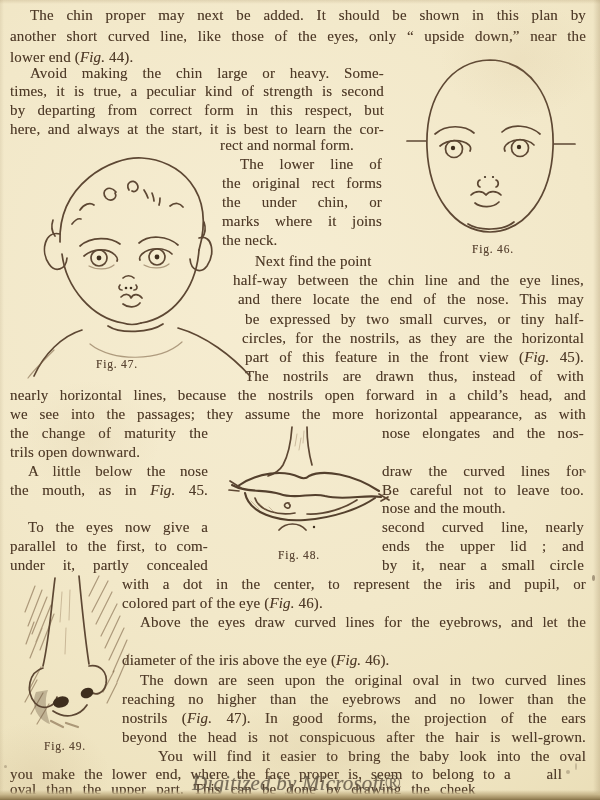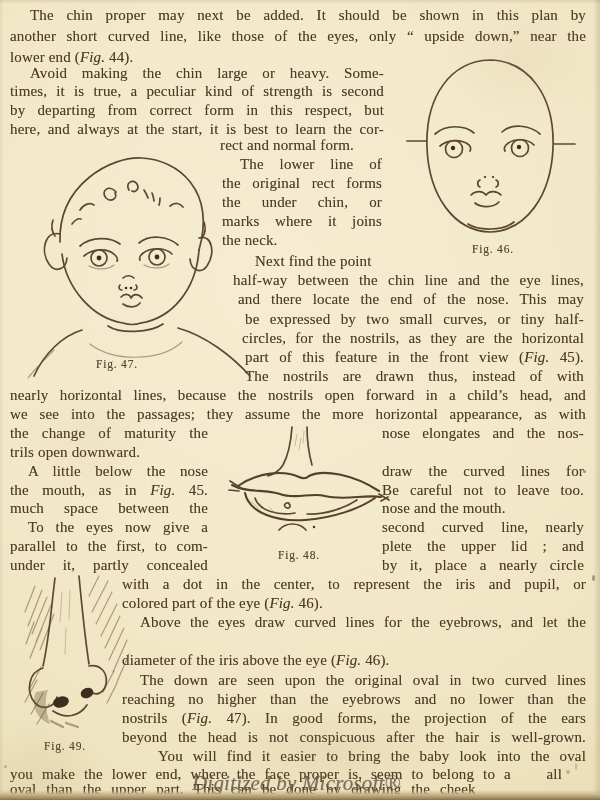--- a/index.html
+++ b/index.html
@@ -75,31 +75,30 @@
 
   <div class="ln j" style="left:10px;top:386px;width:576px">nearly horizontal lines, because the nostrils open forward in a child’s head, and</div>
   <div class="ln j" style="left:10px;top:405px;width:576px">we see into the passages; they assume the more horizontal appearance, as with</div>
 
   <div class="ln j" style="left:10px;top:424px;width:198px">the change of maturity the</div>
   <div class="ln j" style="left:382px;top:424px;width:202px">nose elongates and the nos-</div>
   <div class="ln" style="left:10px;top:443px;width:200px">trils open downward.</div>
 
   <div class="ln j" style="left:28px;top:462px;width:180px">A little below the nose</div>
   <div class="ln j" style="left:10px;top:481px;width:198px">the mouth, as in <i>Fig.</i> 45.</div>
-  <div class="ln j" style="left:10px;top:499px;width:198px">much space between the</div>
   <div class="ln j" style="left:28px;top:518px;width:180px">To the eyes now give a</div>
   <div class="ln j" style="left:10px;top:537px;width:198px">parallel to the first, to com-</div>
   <div class="ln j" style="left:10px;top:556px;width:198px">under it, partly concealed</div>
 
   <div class="ln j" style="left:382px;top:462px;width:202px">draw the curved lines for</div>
   <div class="ln j" style="left:382px;top:481px;width:202px">Be careful not to leave too.</div>
   <div class="ln" style="left:382px;top:499px;width:202px">nose and the mouth.</div>
   <div class="ln j" style="left:382px;top:518px;width:202px">second curved line, nearly</div>
-  <div class="ln j" style="left:382px;top:537px;width:202px">plete the upper lid ; and</div>
-  <div class="ln j" style="left:382px;top:556px;width:202px">by it, place a nearly circle</div>
+  <div class="ln j" style="left:382px;top:537px;width:202px">ends the upper lid ; and</div>
+  <div class="ln j" style="left:382px;top:556px;width:202px">by it, near a small circle</div>
 
   <div class="ln j" style="left:122px;top:575px;width:464px">with a dot in the center, to represent the iris and pupil, or</div>
   <div class="ln" style="left:122px;top:594px;width:300px">colored part of the eye (<i>Fig.</i> 46).</div>
 
   <div class="ln j" style="left:140px;top:613px;width:446px">Above the eyes draw curved lines for the eyebrows, and let the</div>
   <div class="ln" style="left:122px;top:651px;width:330px">diameter of the iris above the eye (<i>Fig.</i> 46).</div>
 
   <div class="ln j" style="left:140px;top:671px;width:446px">The down are seen upon the original oval in two curved lines</div>
   <div class="ln j" style="left:122px;top:690px;width:464px">reaching no higher than the eyebrows and no lower than the</div>
   <div class="ln j" style="left:122px;top:709px;width:464px">nostrils (<i>Fig.</i> 47).  In good forms, the projection of the ears</div>

